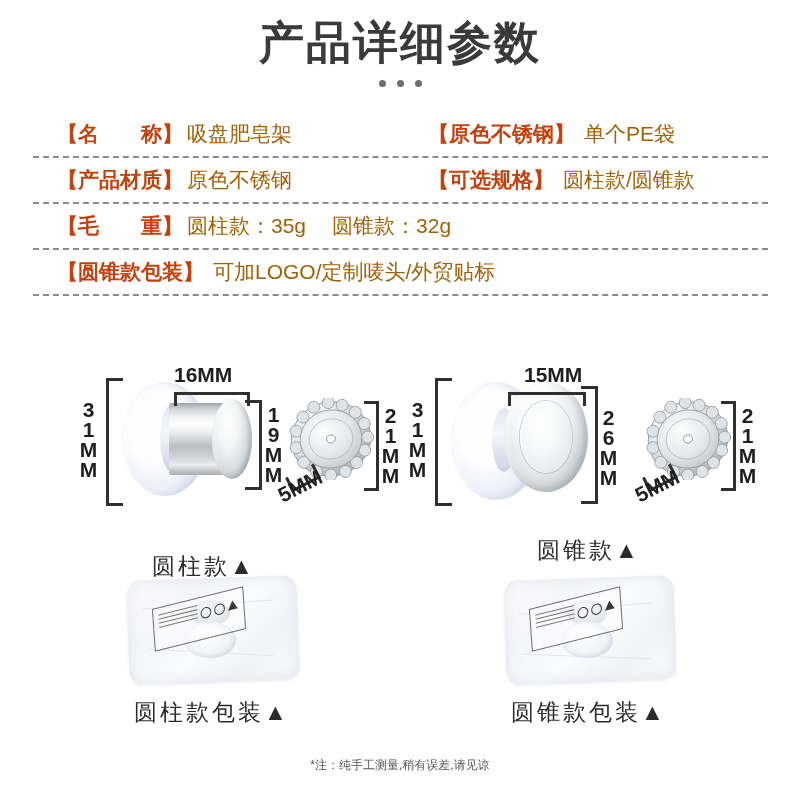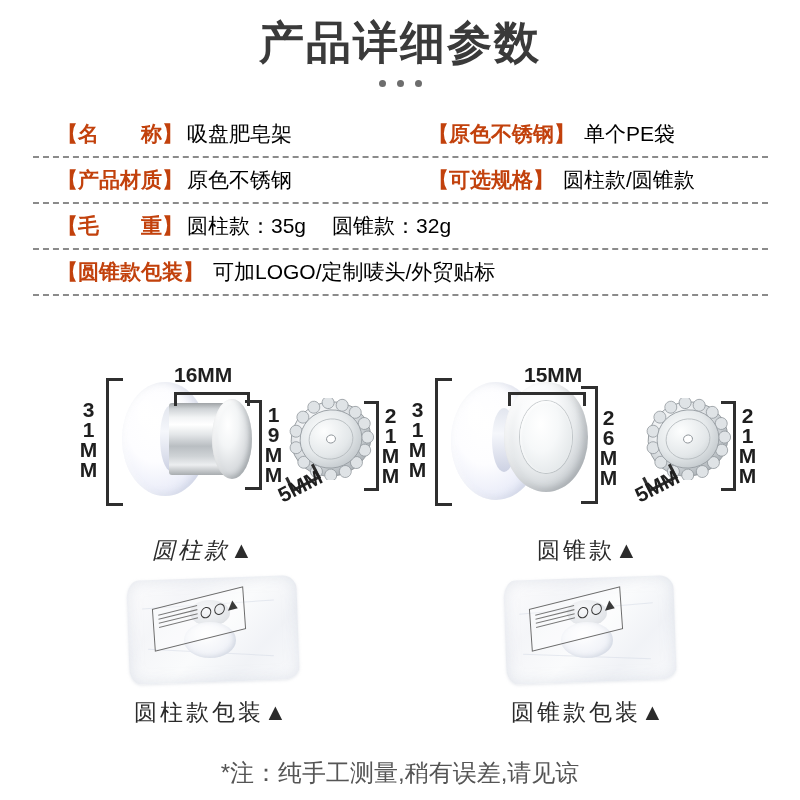--- a/index.html
+++ b/index.html
@@ -66,21 +66,21 @@
   }
   .cell-left { margin-left: 24px; }
   .cell-right { position: absolute; left: 395px; }
   .lbl {
     font-weight: bold;
     font-size: 21px;
     color: #c2410c;
   }
   .val {
     font-size: 21px;
-    color: #000000;
+    color: #a16207;
     margin-left: 4px;
   }
   .val.gap { margin-left: 9px; }
 
   
   .diagrams {
     position: absolute;
     top: 358px;
     left: 0;
     width: 800px;
@@ -295,21 +295,21 @@
     border-right: 5px solid transparent;
     border-bottom: 9px solid #3a3a3a;
   }
 
   
   .footnote {
     position: absolute;
     top: 757px;
     left: 0; right: 0;
     text-align: center;
-    font-size: 24px;
+    font-size: 12px;
     color: #555;
   }
 </style>
 </head>
 <body>
 
 <div class="title-block">
   <div class="page-title">产品详细参数</div>
   <div class="dots">
     <i></i>
@@ -492,21 +492,21 @@
 
     <div class="dim-small" style="left:244px; top:112px;"></div>
     <div class="dim-label rot" style="left:231px; top:128px;">5MM</div>
 
     <div class="dim dim-v right-side" style="left:321px; top:43px; width:12px; height:84px;"></div>
     <div class="dim-label vert" style="left:335px; top:46px;">21MM</div>
 
   </div>
 </div>
 
-<div class="caption" style="left:152px; top:535px;font-style:italic;">圆柱款▲</div>
+<div class="caption" style="left:152px; top:551px;">圆柱款▲</div>
 <div class="caption" style="left:537px; top:535px;">圆锥款▲</div>
 
 <div class="bag" style="left:128px; top:578px;">
   <div class="plastic"></div>
   <div class="crease" style="left:14px; top:26px; width:132px; transform:rotate(-4deg);"></div>
   <div class="crease" style="left:20px; top:74px; width:126px; transform:rotate(3deg);"></div>
   <div class="item">
     <div class="disc-top"></div>
     <div class="cup-bot"></div>
   </div>

